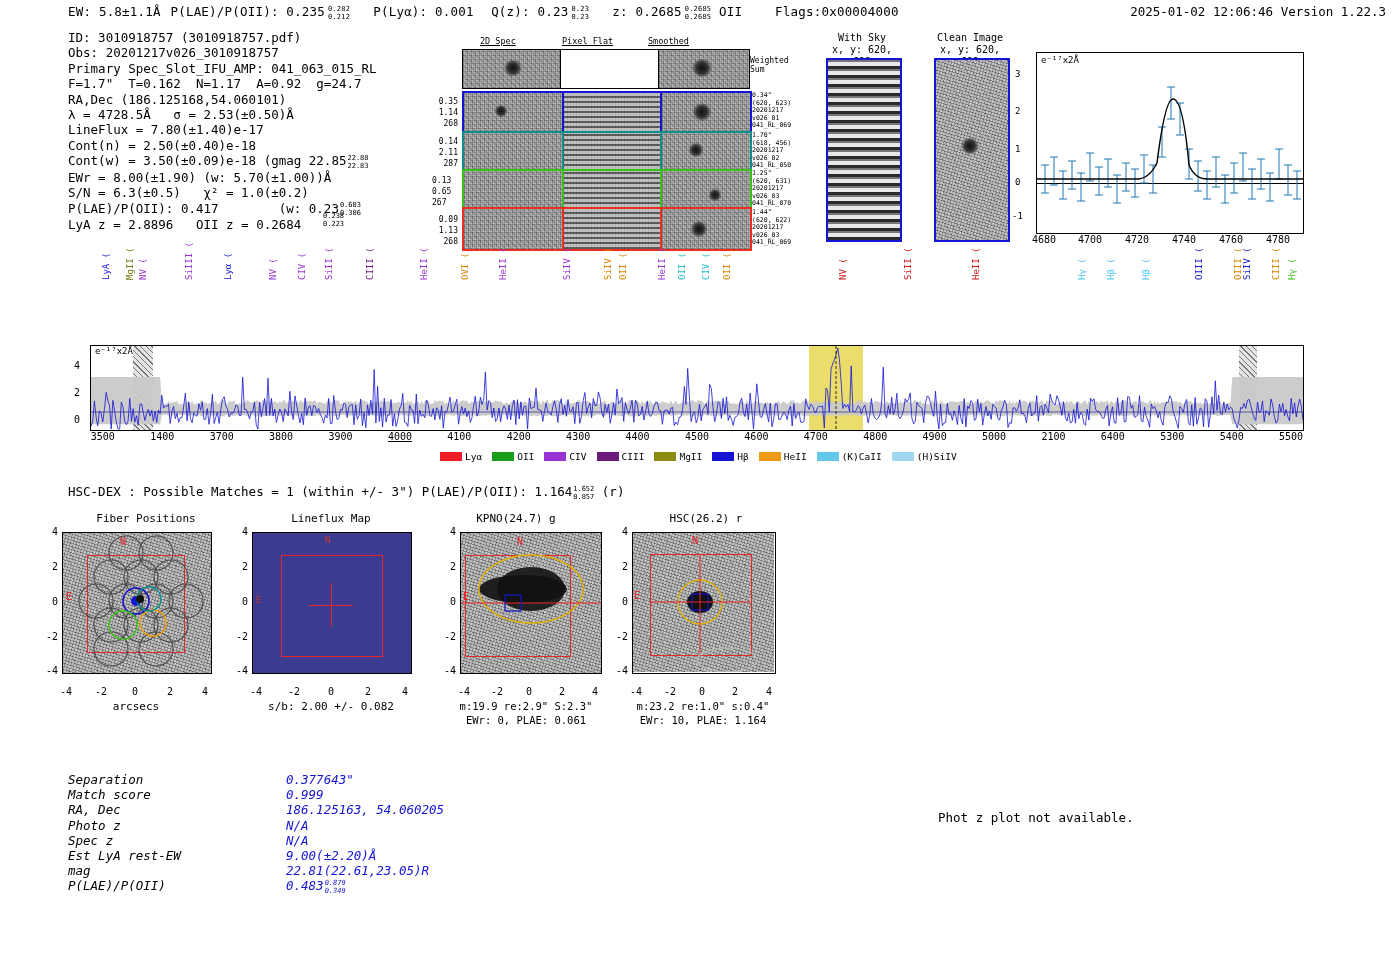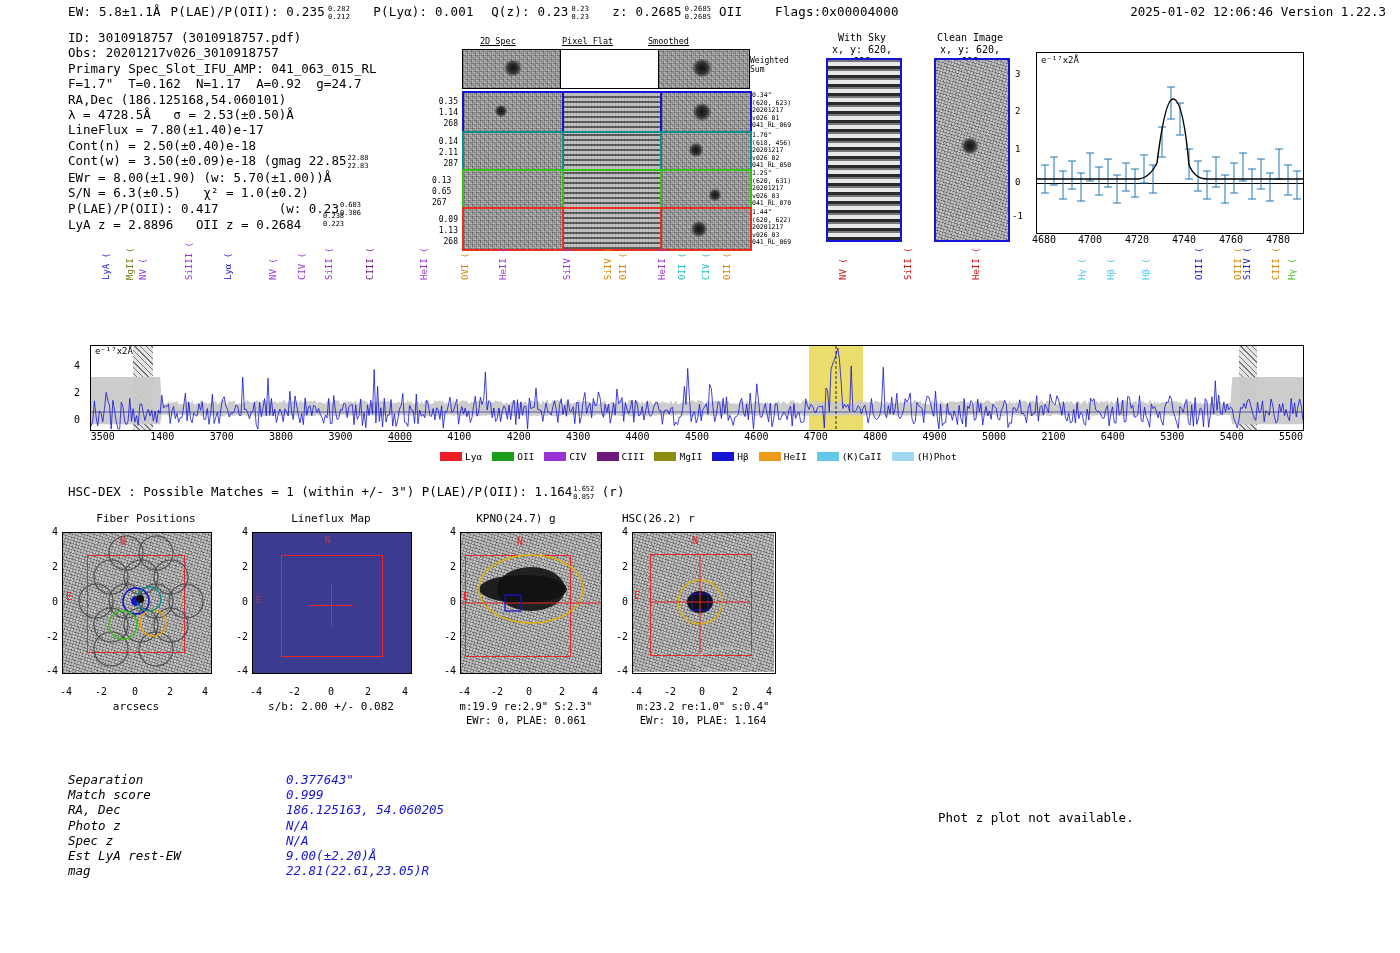--- a/index.html
+++ b/index.html
@@ -417,21 +417,21 @@
       <span class="legsw" style="background: rgb(20, 20, 210);"></span>
       <span>Hβ</span>
     </span><span class="legitem">
       <span class="legsw" style="background: rgb(240, 154, 26);"></span>
       <span>HeII</span>
     </span><span class="legitem">
       <span class="legsw" style="background: rgb(97, 200, 234);"></span>
       <span>(K)CaII</span>
     </span><span class="legitem">
       <span class="legsw" style="background: rgb(159, 216, 239);"></span>
-      <span>(H)Phot</span>
+      <span>(H)SiIV</span>
     </span></div>
 
 <div class="abs" id="hscdex">
   <span>HSC-DEX : Possible Matches = 1 (within +/- 3")  P(LAE)/P(OII): 1.164</span><span class="sup-sub">
       <span>1.652</span>
       <span>0.857</span>
     </span>
   <span>(r)</span>
 </div>
 
@@ -529,21 +529,21 @@
 <div class="abs" style="left:436px;top:532px;width:22px;height:140px;text-align:right;font-size:10px;">
   <div class="abs" style="right:2px;top:-6px;">4</div>
   <div class="abs" style="right:2px;top:29px;">2</div>
   <div class="abs" style="right:2px;top:64px;">0</div>
   <div class="abs" style="right:2px;top:99px;">-2</div>
   <div class="abs" style="right:2px;top:133px;">-4</div>
 </div>
 <div class="abs" style="left:436px;top:700px;width:180px;text-align:center;font-size:10.5px;">m:19.9  re:2.9"  S:2.3"</div>
 <div class="abs" style="left:436px;top:714px;width:180px;text-align:center;font-size:10.5px;">EWr: 0, PLAE: 0.061</div>
 
-<div class="abs" style="left:622px;top:512px;width:168px;font-size:11px;">HSC(26.2) r</div>
+<div class="abs" style="left:622px;top:512px;width:168px;text-align:center;font-size:11px;">HSC(26.2) r</div>
 <div class="abs tex3" style="left:632px;top:532px;width:142px;height:140px;">
   <div class="abs" style="left:0;top:0;width:142px;height:140px;border:1px solid #000;"></div>
   <div class="redrect" style="left:18px;top:22px;width:100px;height:100px;"></div>
   <div class="abs" style="left:60px;top:3px;color:#e8262b;font-size:10px;">N</div>
   <div class="abs" style="left:2px;top:58px;color:#e8262b;font-size:10px;">E</div>
   <svg width="142" height="140" style="position:absolute;left:0;top:0;">
     <ellipse cx="68" cy="70" rx="13" ry="11" fill="#111"></ellipse>
     <circle cx="68" cy="70" r="22" fill="none" stroke="#e0b000" stroke-width="1.3"></circle>
     <rect x="60" y="62" width="16" height="16" fill="none" stroke="#1414d2" stroke-width="1.2"></rect>
     <line x1="18" y1="70" x2="118" y2="70" stroke="#e8262b" stroke-width="1"></line>
@@ -591,16 +591,23 @@
     <td class="bluetxt">N/A</td>
   </tr>
   <tr>
     <td>Est LyA rest-EW</td>
     <td class="bluetxt">9.00(±2.20)Å</td>
   </tr>
   <tr>
     <td>mag</td>
     <td class="bluetxt">22.81(22.61,23.05)R</td>
   </tr>
+  <tr>
+    <td>P(LAE)/P(OII)</td>
+    <td class="bluetxt"><span>0.483</span><span class="sup-sub">
+            <span>0.879</span>
+            <span>0.349</span>
+          </span></td>
+  </tr>
 </tbody>
   </table>
 
 <div class="abs" id="photoznote">Phot z plot not available.</div>
 
 </body></html>

